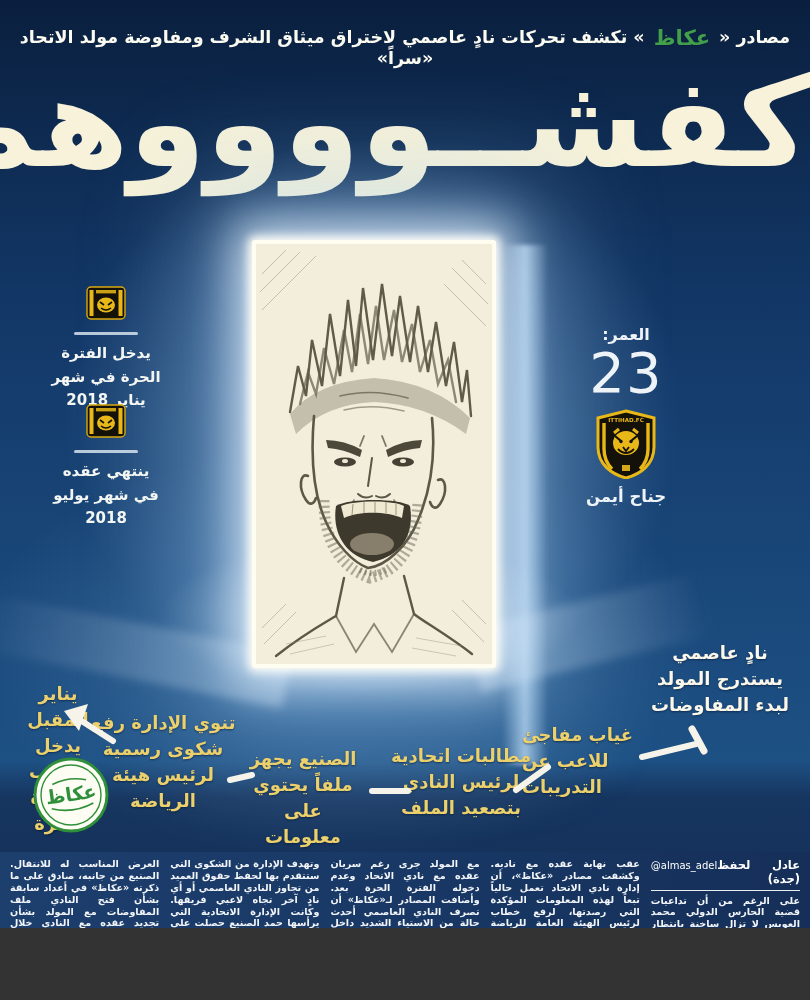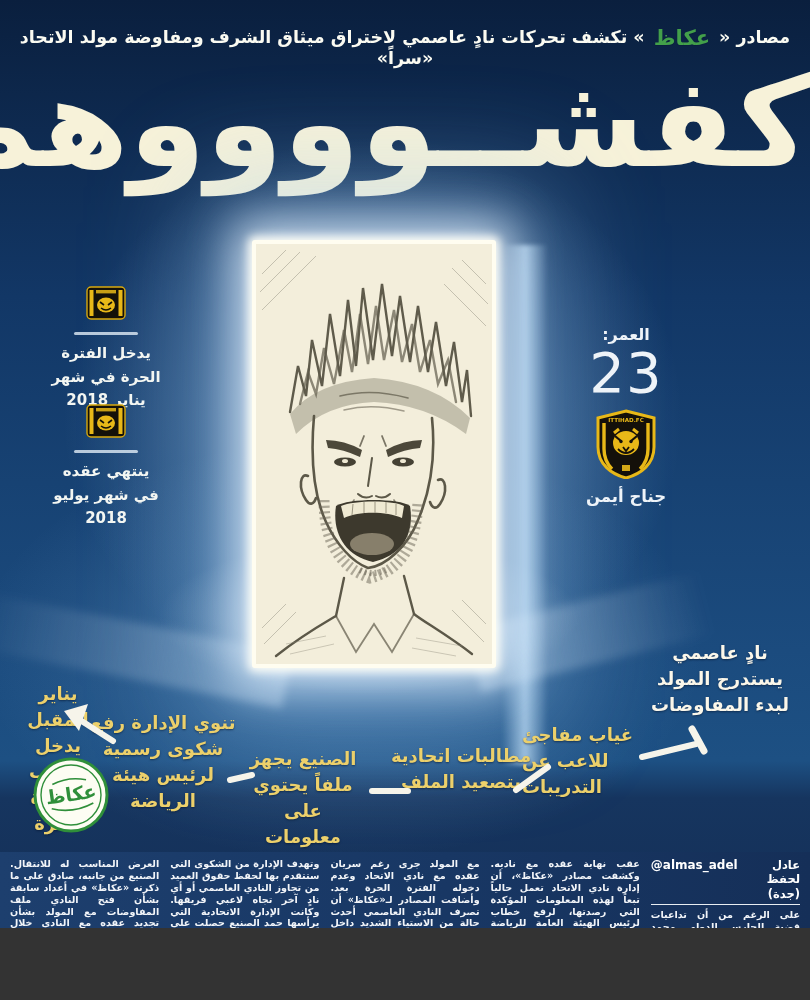--- a/index.html
+++ b/index.html
@@ -61,21 +61,21 @@
   .stamp{position:absolute;left:32px;top:756px;width:78px;height:78px;}
 
   .article{position:absolute;left:0;top:852px;width:810px;height:123px;overflow:hidden;
     background:linear-gradient(90deg,#1d3f6e 0%,#183764 55%,#152f58 100%);
     display:flex;flex-direction:row;direction:rtl;gap:11px;padding:6px 10px 0;box-sizing:border-box;}
   .article .col{flex:1 1 0;color:#f2f5f9;font-size:9.6px;font-weight:bold;line-height:1.24;
     text-align:justify;direction:rtl;}
   .byline{display:flex;justify-content:space-between;align-items:baseline;
     border-bottom:1.5px solid #e8edf2;padding-bottom:3px;margin-bottom:4px;}
   .byline .name{font-size:11.5px;font-weight:bold;color:#ffffff;}
-  .byline .handle{font-size:12px;font-weight:bold;color:#ffffff;direction:ltr;}
+  .byline .handle{font-size:10px;font-weight:normal;color:#ffffff;direction:ltr;}
 
   .bottom-strip{position:absolute;left:0;top:975px;width:810px;height:25px;
     background:linear-gradient(180deg,#9db4c4 0%,#c9d7e1 40%,#eef3f6 100%);}
 </style>
 </head>
 <body>
 
 <div class="page">
 
   <div class="beam beam-right-vert"></div>
@@ -219,20 +219,21 @@
     <div>شكوى رسمية</div>
     <div>لرئيس هيئة الرياضة</div>
   </div>
   <div class="note note-file">
     <div>الصنيع يجهز</div>
     <div>ملفاً يحتوي على</div>
     <div>معلومات موثقة</div>
   </div>
   <div class="note note-demands">
     <div>مطالبات اتحادية</div>
+    <div>لرئيس النادي</div>
     <div>بتصعيد الملف</div>
   </div>
   <div class="note white note-capital">
     <div>نادٍ عاصمي</div>
     <div>يستدرج المولد</div>
     <div>لبدء المفاوضات</div>
   </div>
   <div class="note note-absence">
     <div>غياب مفاجئ</div>
     <div>للاعب عن</div>

